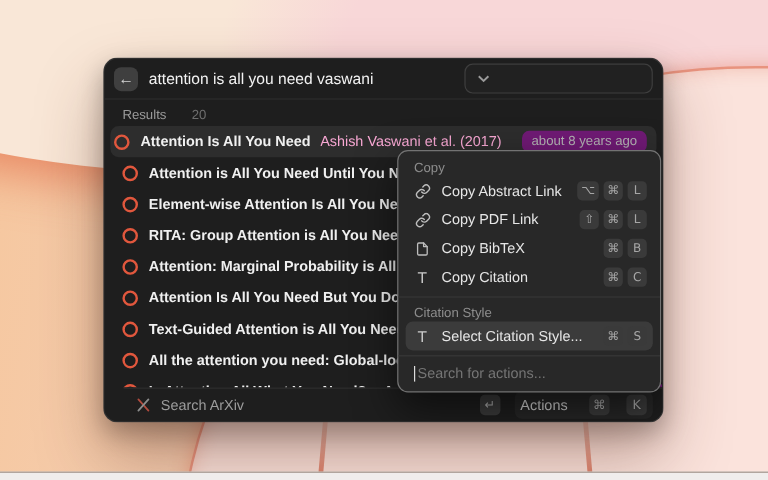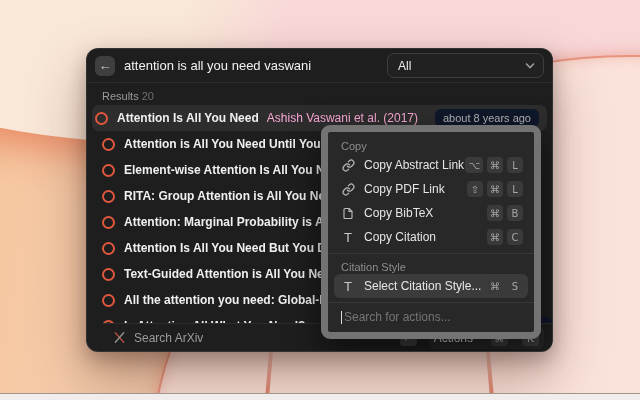--- a/index.html
+++ b/index.html
@@ -38,50 +38,50 @@
     font-size:13px; flex:0 0 auto; }
   .query { margin-left:9px; font-size:13px; font-weight:500; color:#f2f2f2;
     white-space:nowrap; flex:1 1 auto; }
   .dropdown { width:157px; height:25px; border:1px solid #3e3e3e; border-radius:7px;
     background:#212121; display:flex; align-items:center; padding:0 8px 0 10px; }
   .dropdown .val { font-size:12px; font-weight:500; color:#ececec; flex:1; }
   .dropdown svg { stroke:#9a9a9a; }
 
   .results-label { display:flex; align-items:center; height:22px; padding:4px 15px 0; }
   .results-label .lbl { font-size:11px; color:#9b9b9b; }
-  .results-label .cnt { font-size:11px; color:#6e6e6e; margin-left:3px; }
+  .results-label .cnt { font-size:11px; color:#6e6e6e; margin-left:21px; }
 
   .list { position:absolute; top:56px; left:0; right:0; bottom:28px; overflow:hidden; }
   .row { height:26px; display:flex; align-items:center; padding:0 10px 0 15px;
     white-space:nowrap; }
   .row.selected { background:#2d2d2d; border-radius:7px; margin:0 5px; padding:0 8px 0 3px; }
   .ring { width:13px; height:13px; border:2px solid #e1573d; border-radius:50%;
     flex:0 0 auto; }
   .row .title { margin-left:9px; font-size:12px; font-weight:700; color:#f0f0f0; }
   .row .authors { margin-left:8px; font-size:12px; color:#f9a8d4; overflow:hidden; }
   .row .spacer { flex:1 1 auto; min-width:4px; }
-  .badge { background:#0f172a; color:#b4b4b4; font-size:11px; padding:3px 8px;
+  .badge { background:#701a75; color:#b4b4b4; font-size:11px; padding:3px 8px;
     border-radius:6px; flex:0 0 auto; }
 
   .footer { position:absolute; left:16px; right:0; bottom:0; height:28px;
     border-top:1px solid #2d2d2d; background:#1e1e1e; display:flex; align-items:center;
     padding:0 8px 0 10px; z-index:30; }
   .footer .app-label { font-size:12px; color:#9b9b9b; margin-left:8px; }
   .footer .spacer { flex:1; }
   .kbd { min-width:17px; height:17px; padding:0 3px; background:#3c3c3c; border-radius:4px;
     color:#b3b3b3; font-size:10.5px; display:inline-flex; align-items:center;
     justify-content:center; font-family:"DejaVu Sans",sans-serif; }
   .footer .primary { font-size:12px; font-weight:700; color:#ededed; margin-right:7px; }
   .actions-group { display:flex; align-items:center; gap:14px; margin-left:12px;
     padding:3px 5px; border-radius:6px; background:rgba(255,255,255,.045); }
   .actions-group .lbl { font-size:12px; color:#d5d5d5; margin-right:4px; }
 
   
-  .menu { position:absolute; top:76px; right:11px; width:220px; z-index:40;
-    background:#282828; border:7px solid #737373; border-radius:9px;
+  .menu { position:absolute; top:76px; right:1px; width:220px; z-index:40;
+    background:#282828; border:1px solid #737373; border-radius:9px;
     box-shadow:0 14px 34px rgba(0,0,0,.55); padding:5px 6px; }
   .menu .sec-title { font-size:11px; color:#8d8d8d; padding:3px 7px 2px; height:16px; }
   .mi { height:24px; display:flex; align-items:center; padding:0 5px 0 6px;
     border-radius:6px; }
   .mi.selected { background:#3b3b3b; }
   .mi .ic { width:16px; display:flex; justify-content:center; color:#bdbdbd; flex:0 0 auto; }
   .mi .ic svg { stroke:#bdbdbd; }
   .mi .t-glyph { font-size:13px; font-weight:500; color:#c9c9c9; }
   .mi .lbl { margin-left:8px; font-size:12px; font-weight:500; color:#e6e6e6;
     white-space:nowrap; flex:1; overflow:hidden; }
@@ -106,21 +106,20 @@
 <div class="bottom-strip"></div>
 
 <div class="window">
 
   <div class="hdr">
     <div class="back-chip">
       <span>←</span>
     </div>
     <div class="query">attention is all you need vaswani</div>
     <div class="dropdown">
-      <span class="val">All</span>
       <svg width="10" height="7" viewBox="0 0 10 7" fill="none" stroke-width="1.6">
           <polyline points="1,1.5 5,5.5 9,1.5"></polyline>
         </svg>
     </div>
   </div>
 
   <div class="results-label">
     <span class="lbl">Results</span>
     <span class="cnt">20</span>
   </div>

